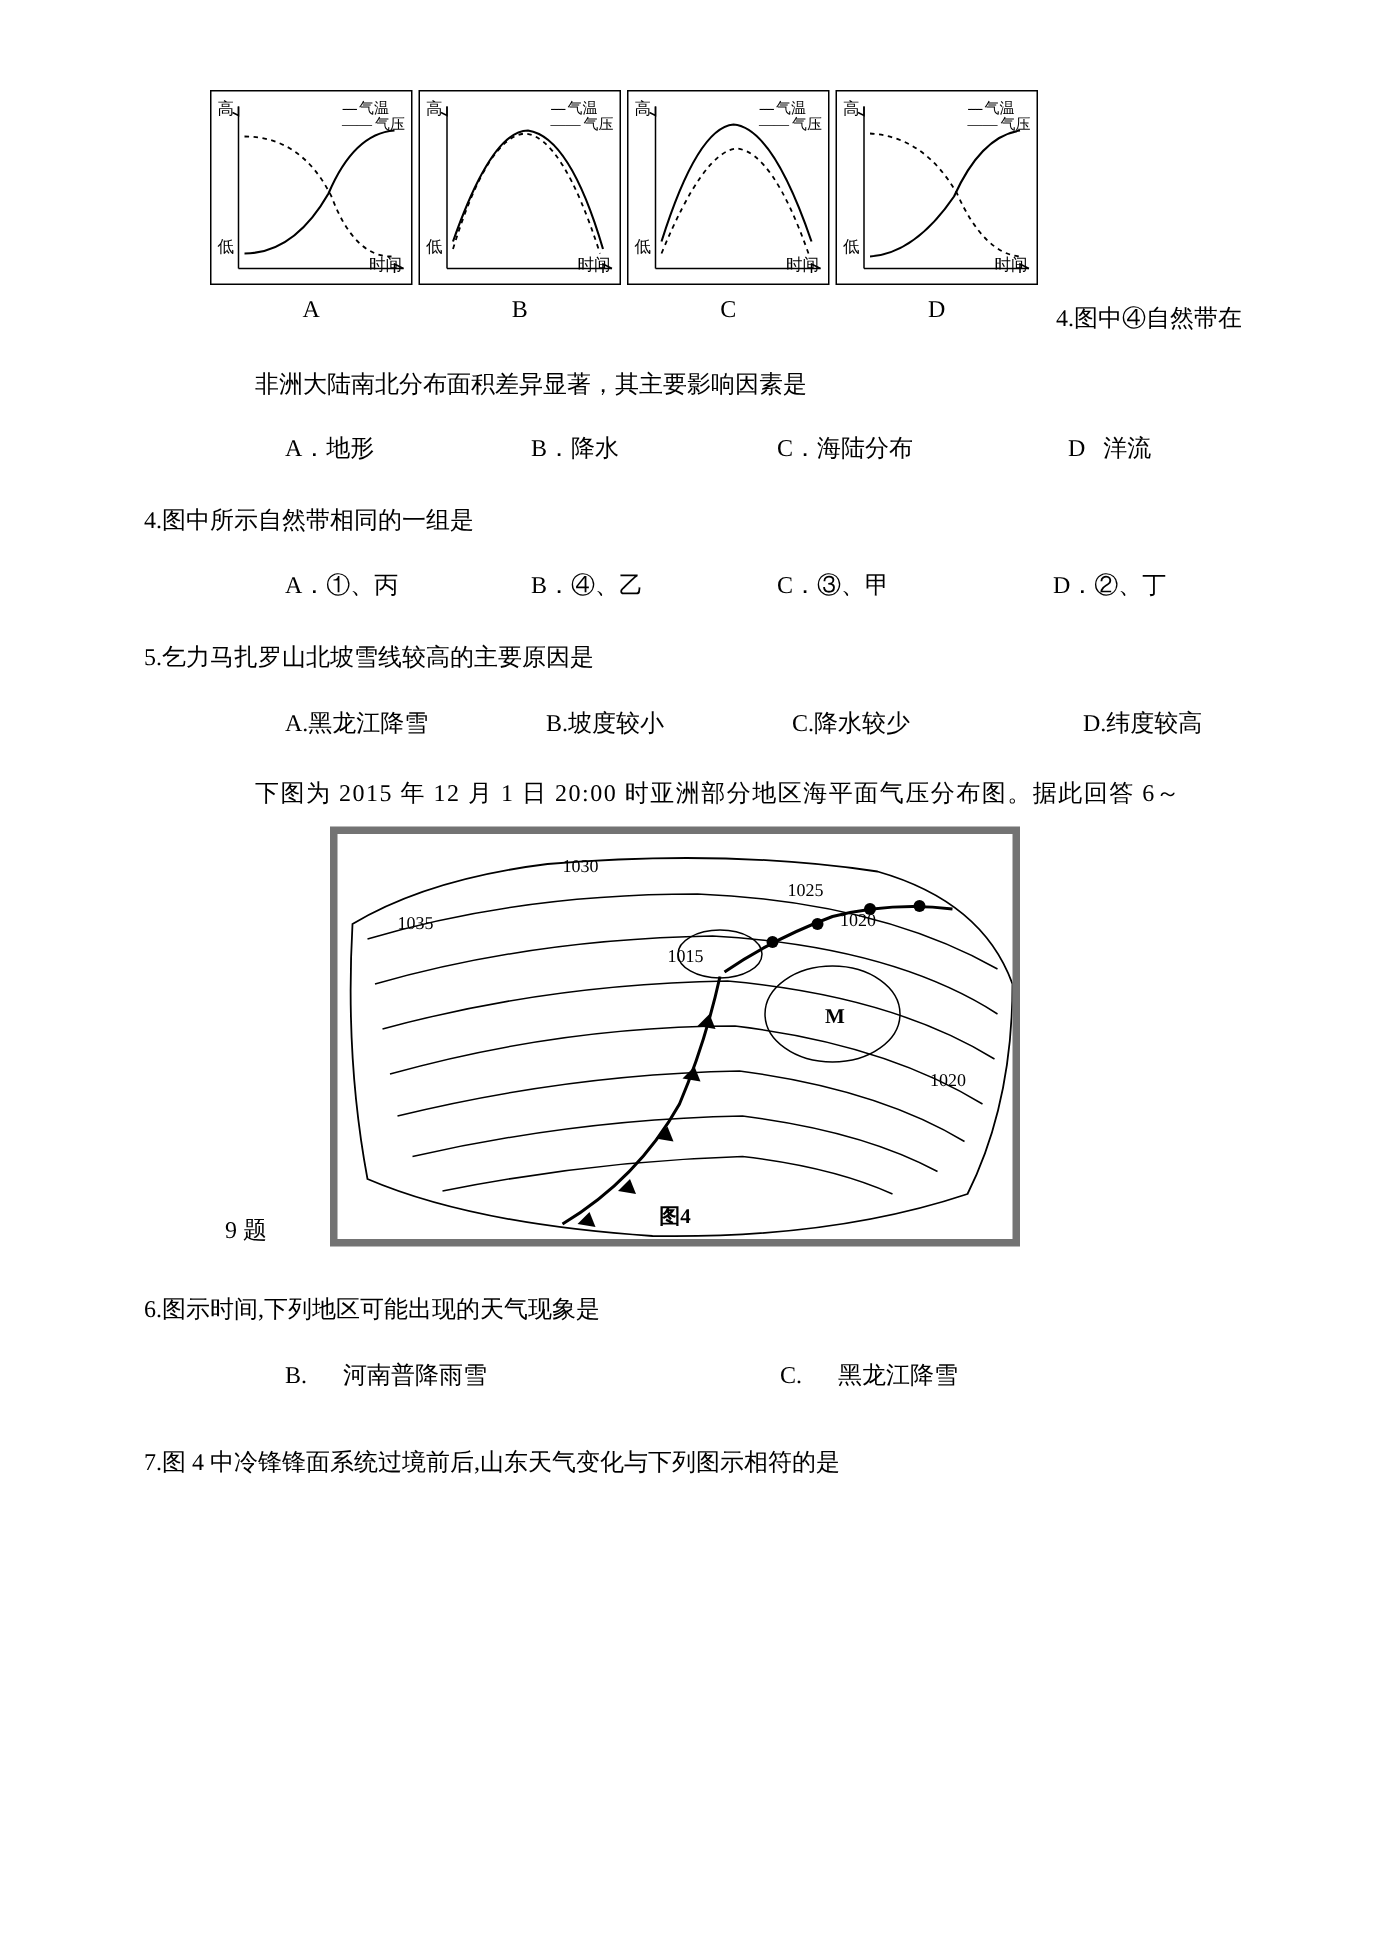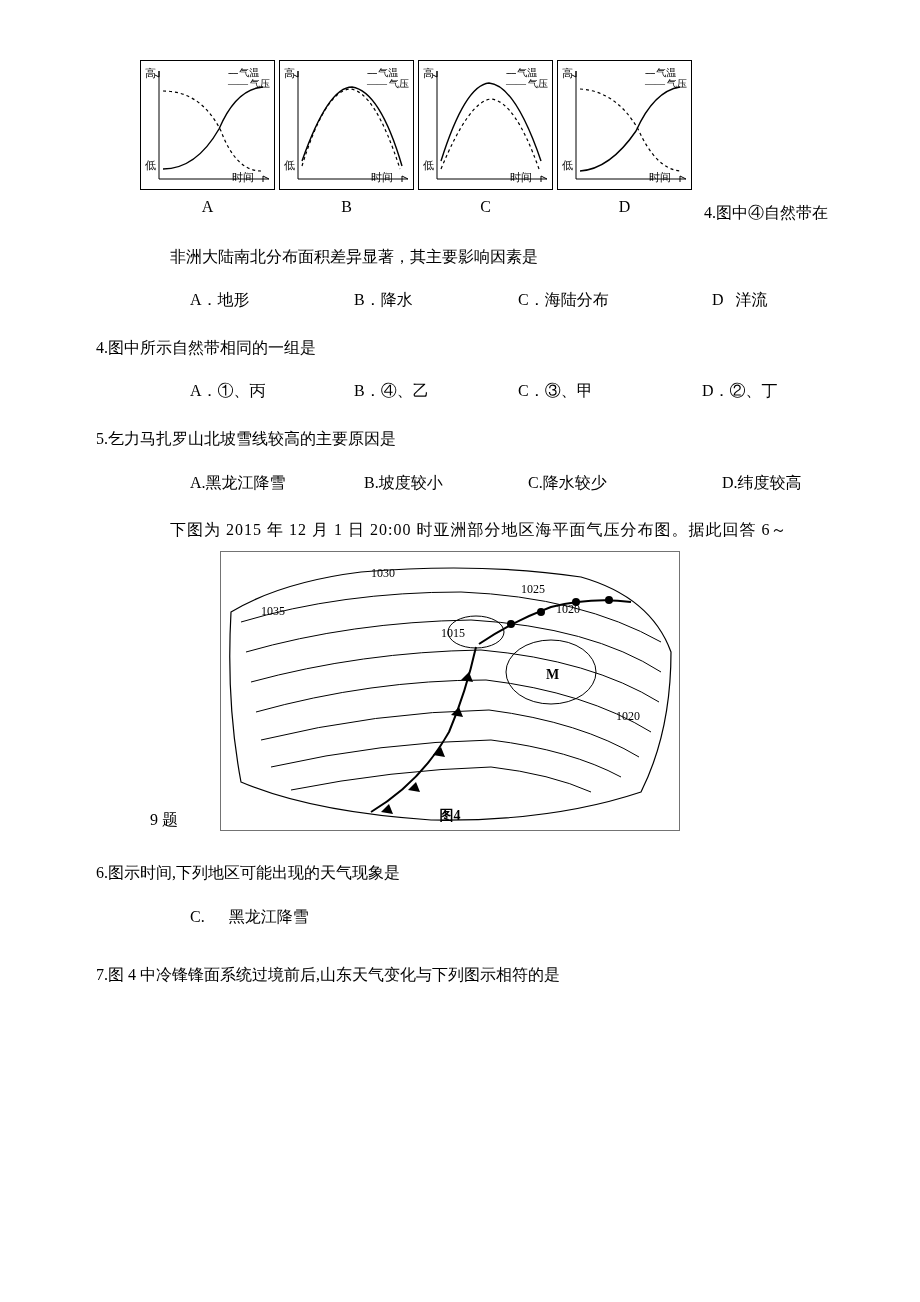--- a/index.html
+++ b/index.html
@@ -39,21 +39,21 @@
       top: 4px; left: 4px;
       font-size: 11px;
     }
     .axis-y-bot {
       position: absolute;
       bottom: 14px; left: 4px;
       font-size: 11px;
     }
     .axis-x {
       position: absolute;
-      bottom: 2px; right: 20px;
+      bottom: 2px; right: 6px;
       font-size: 11px;
       text-align: right;
     }
     .legend {
       position: absolute;
       top: 6px; right: 4px;
       font-size: 10px;
       line-height: 1.1;
     }
     .legend .dash::before {
@@ -111,21 +111,21 @@
       letter-spacing: 1px;
     }
     .map-wrap {
       margin-top: 8px;
       margin-left: 180px;
       display: inline-block;
     }
     .map-box {
       width: 460px;
       height: 280px;
-      border: 1px solid #737373;
+      border: 5px solid #737373;
       position: relative;
       background: #fff;
       overflow: hidden;
     }
     .map-box svg { position: absolute; top:0; left:0; }
     .map-num {
       position: absolute;
       font-size: 12px;
       font-family: "Times New Roman", serif;
     }
@@ -307,16 +307,17 @@
       <span class="map-num" style="top:155px;left:395px">1020</span>
       <span class="map-m" style="top:112px;left:325px">M</span>
       <span class="map-caption">图4</span>
     </div>
   </div>
   <span class="float-left-label" style="bottom:6px;">9   题</span>
 </div>
 
 <div class="q-line">6.图示时间,下列地区可能出现的天气现象是</div>
 <div class="opt-grid">
+  <span class="opt">B.      河南普降雨雪</span>
   <span class="opt">C.      黑龙江降雪</span>
 </div>
 
 <div class="q-line">7.图   4   中冷锋锋面系统过境前后,山东天气变化与下列图示相符的是</div>
 
 </body></html>

